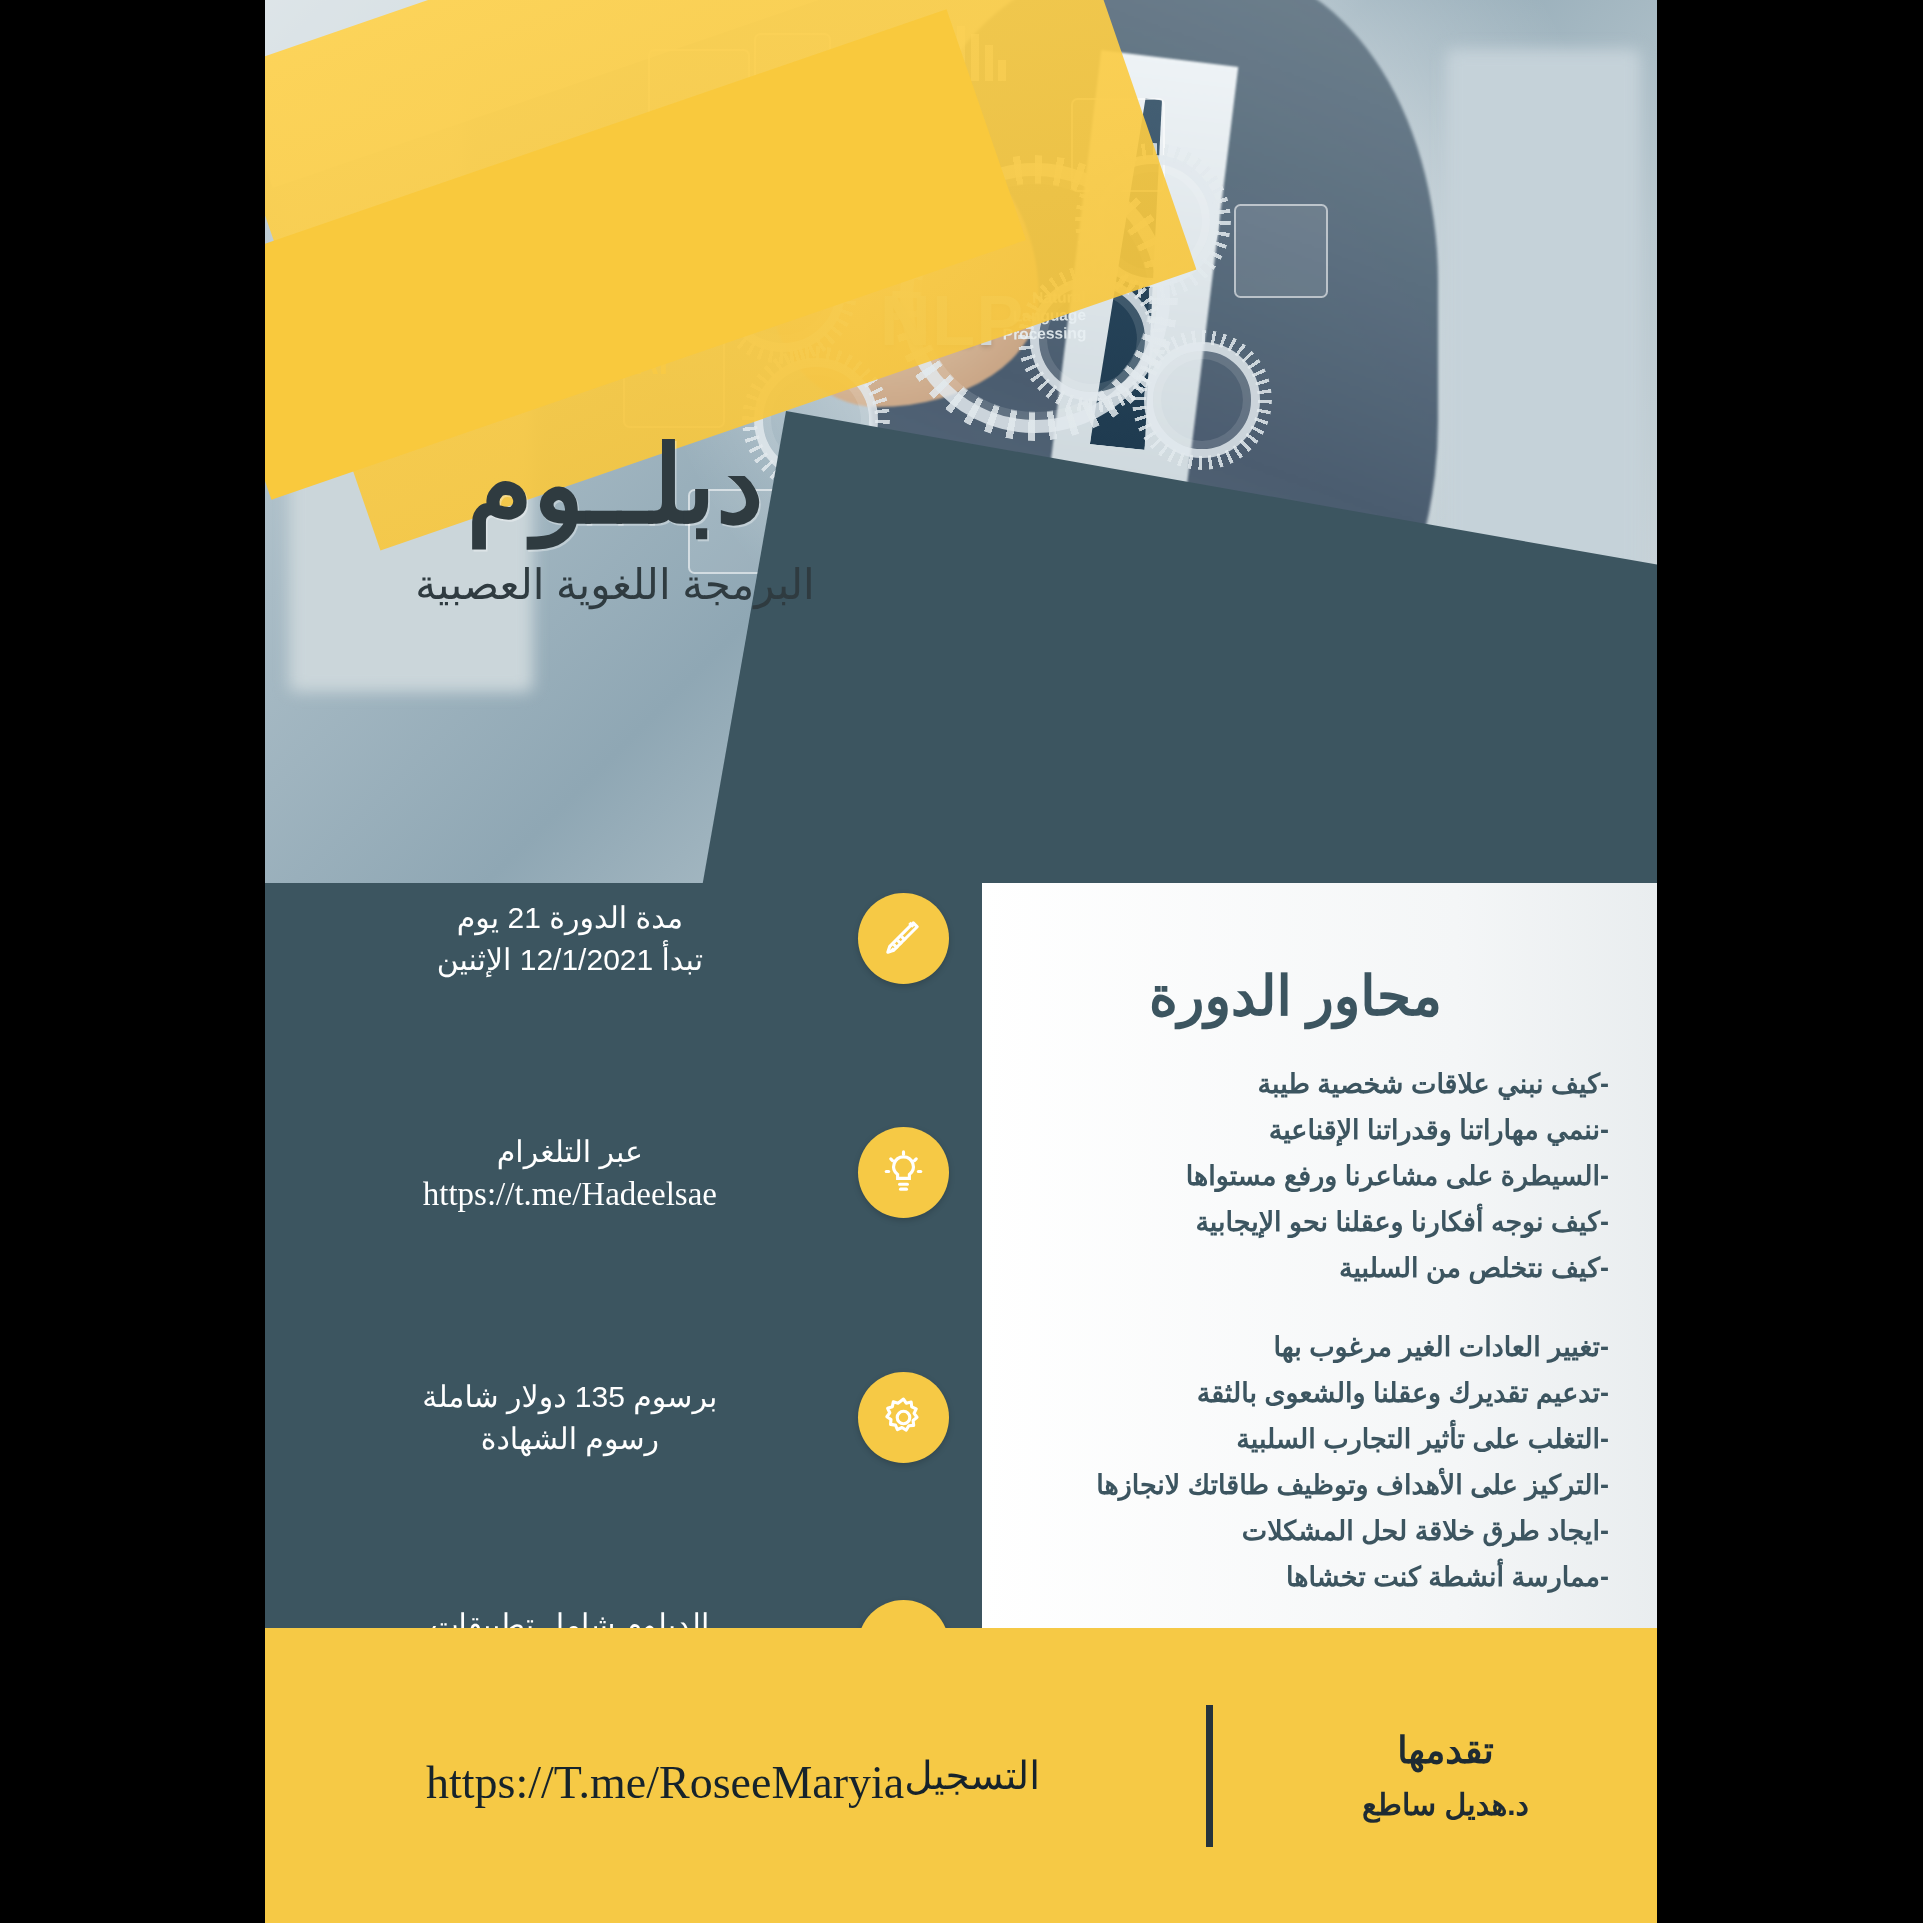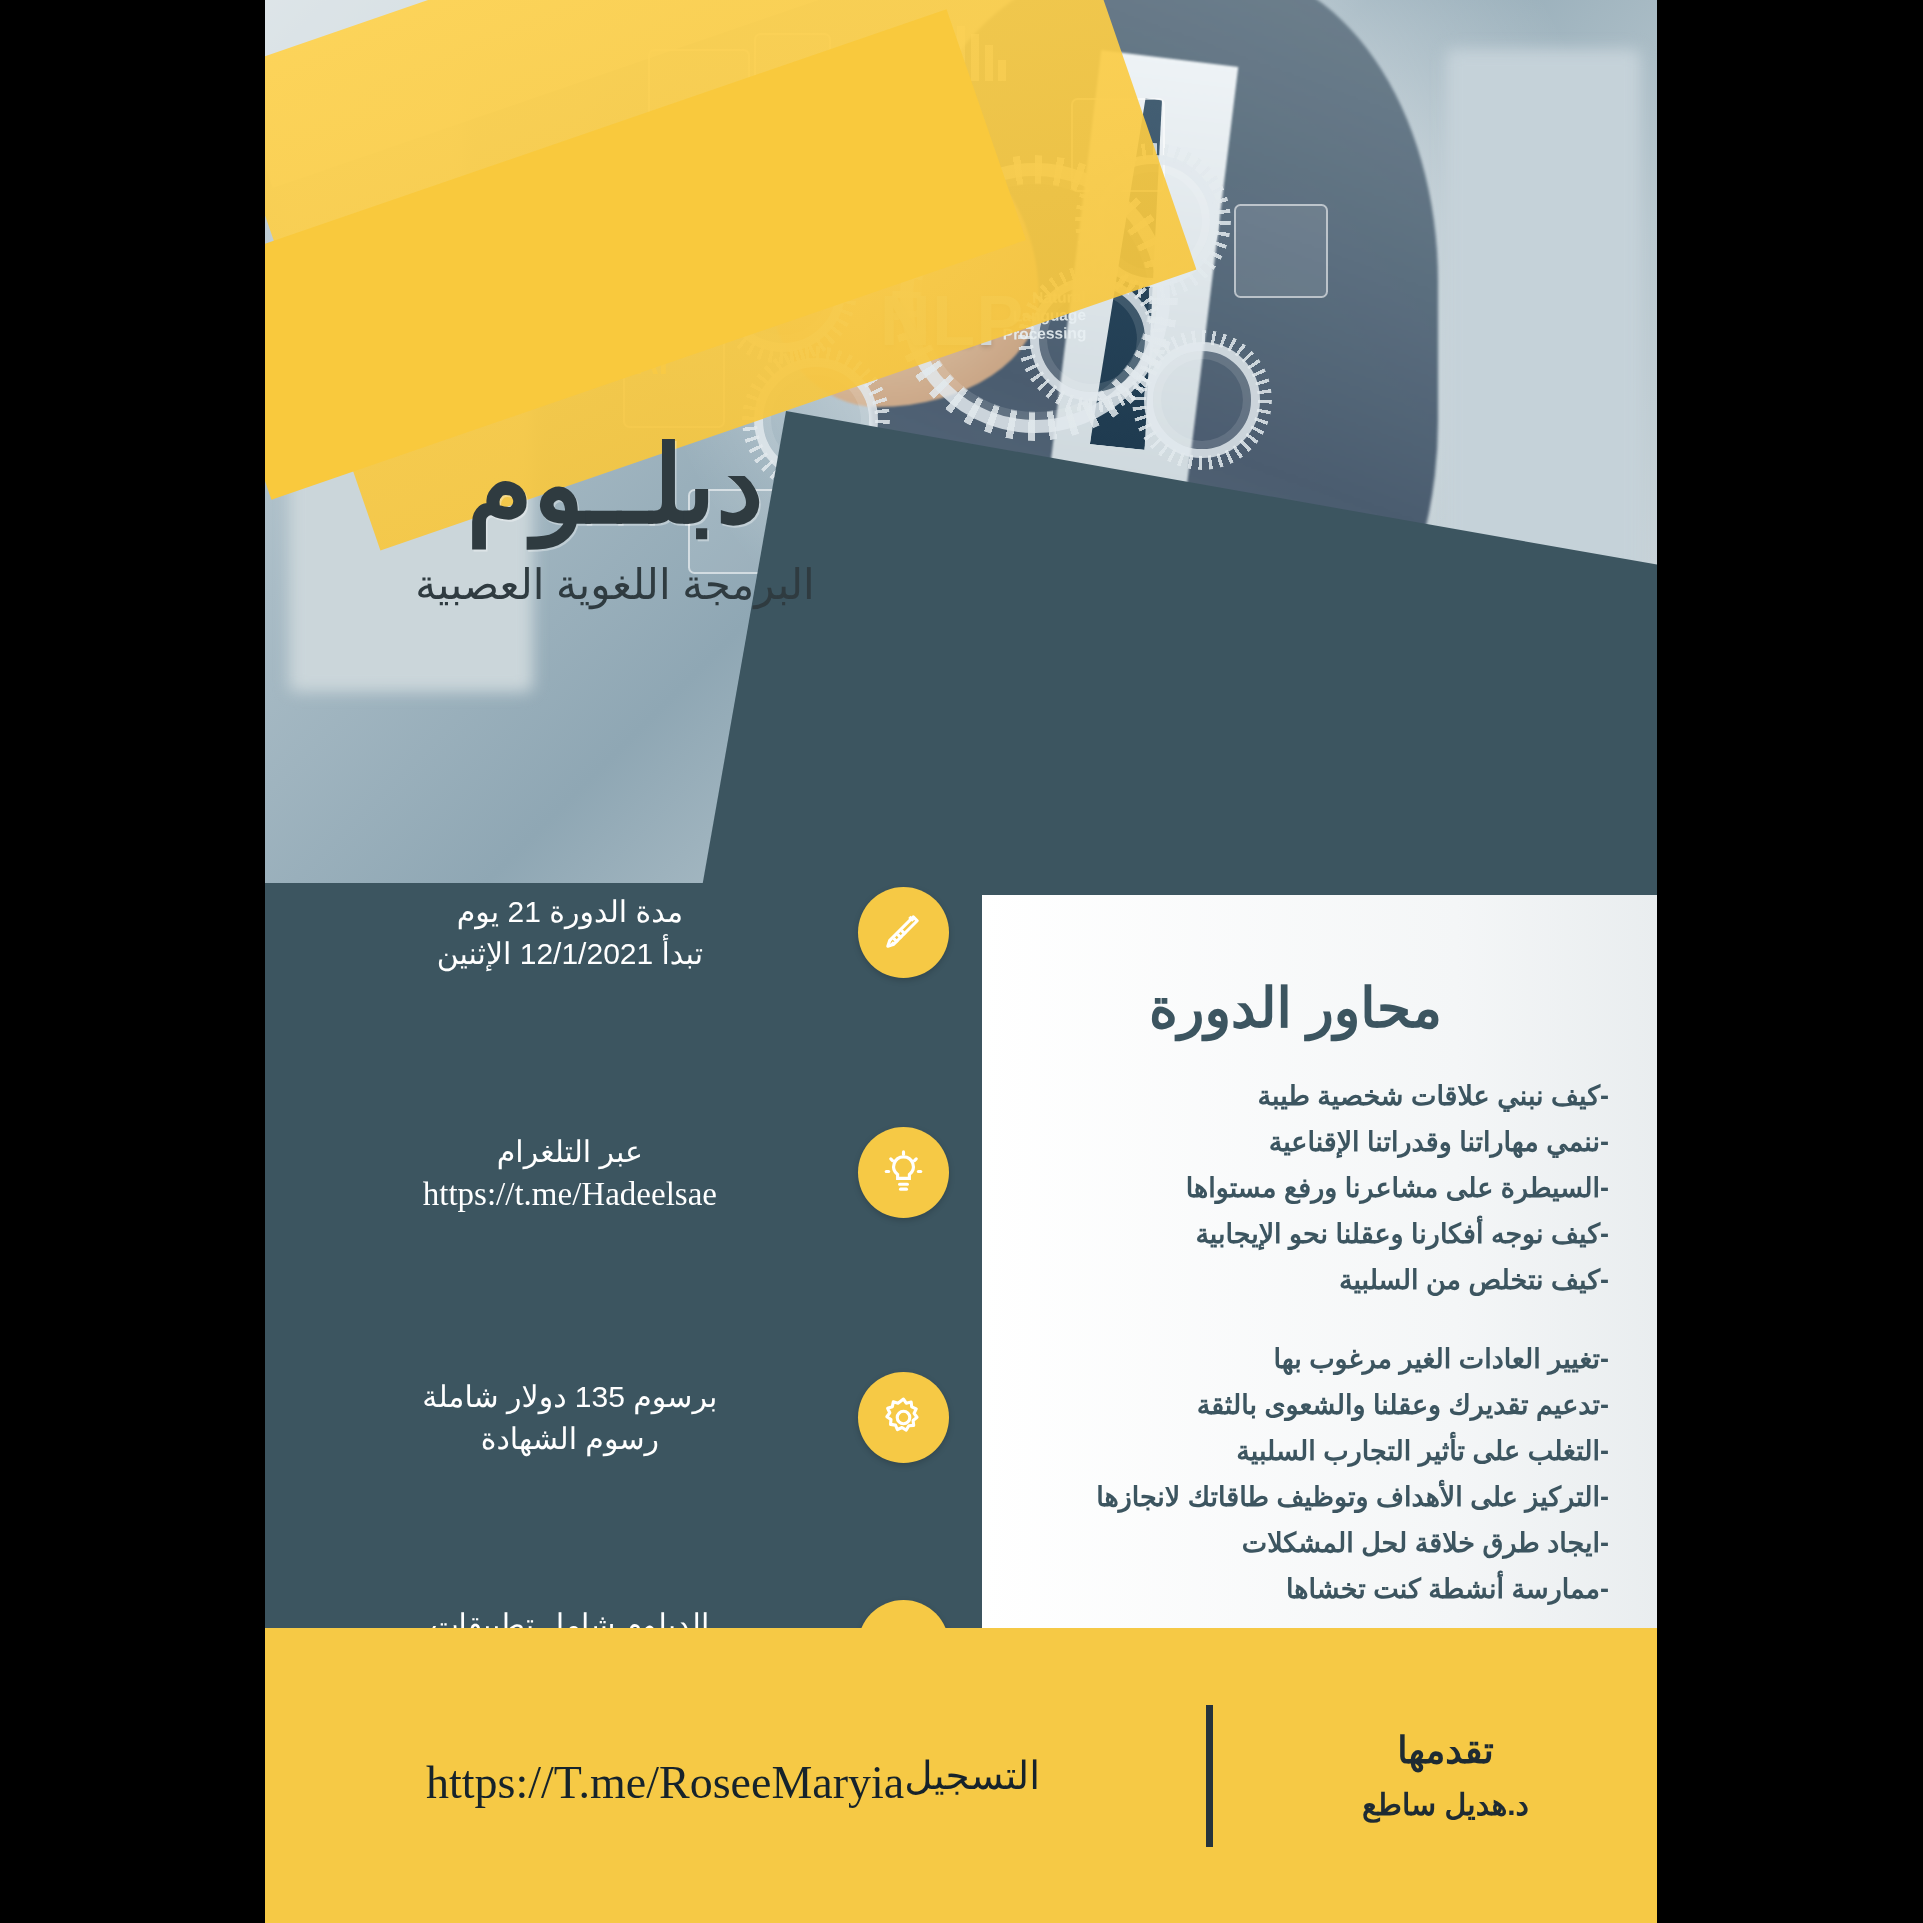--- a/index.html
+++ b/index.html
@@ -143,21 +143,21 @@
 
   
   .body{
     position:absolute;left:0;top:883px;width:1392px;height:973px;
   }
   .leftcol{ 
     position:absolute;left:0;top:0;width:717px;height:973px;
     background:#3c5560;
   }
   .rightcol{ 
-    position:absolute;left:717px;top:12px;width:676px;height:973px;
+    position:absolute;left:717px;top:0;width:676px;height:973px;
     background:linear-gradient(90deg,#ffffff 0%,#f4f6f7 70%,#e9edef 100%);
   }
 
   .axes-title{
     margin:81px 49px 0 0;text-align:center;
     font-size:55px;font-weight:bold;color:#3c5560;
   }
   .axes-list{
     margin:33px 49px 0 33px;text-align:right;direction:rtl;
     color:#3c5560;font-size:27px;line-height:46px;font-weight:600;
@@ -291,21 +291,21 @@
         <div>-تدعيم تقديرك وعقلنا والشعوى بالثقة</div>
         <div>-التغلب على تأثير التجارب السلبية</div>
         <div>-التركيز على الأهداف وتوظيف طاقاتك لانجازها</div>
         <div>-ايجاد طرق خلاقة لحل المشكلات</div>
         <div>-ممارسة أنشطة كنت تخشاها</div>
       </div>
     </div>
 
     <div class="leftcol">
 
-      <div class="inforow" style="top:4px;">
+      <div class="inforow" style="top:10px;">
         <div class="icon-circle">
           <svg width="47" height="47" viewBox="0 0 24 24" aria-hidden="true">
             <g fill="none" stroke="#ffffff" stroke-width="1.6" stroke-linejoin="round">
               <path d="M4 19l3-1 12-12-2-2L5 16l-1 3z"></path>
               <path d="M15 4l2 2"></path>
                 <path d="M6 17l1.4 1.4"></path>
               <path d="M7 15l2 2"></path>
                 <path d="M9 13l2 2"></path>
                 <path d="M11 11l2 2"></path>
             </g>

